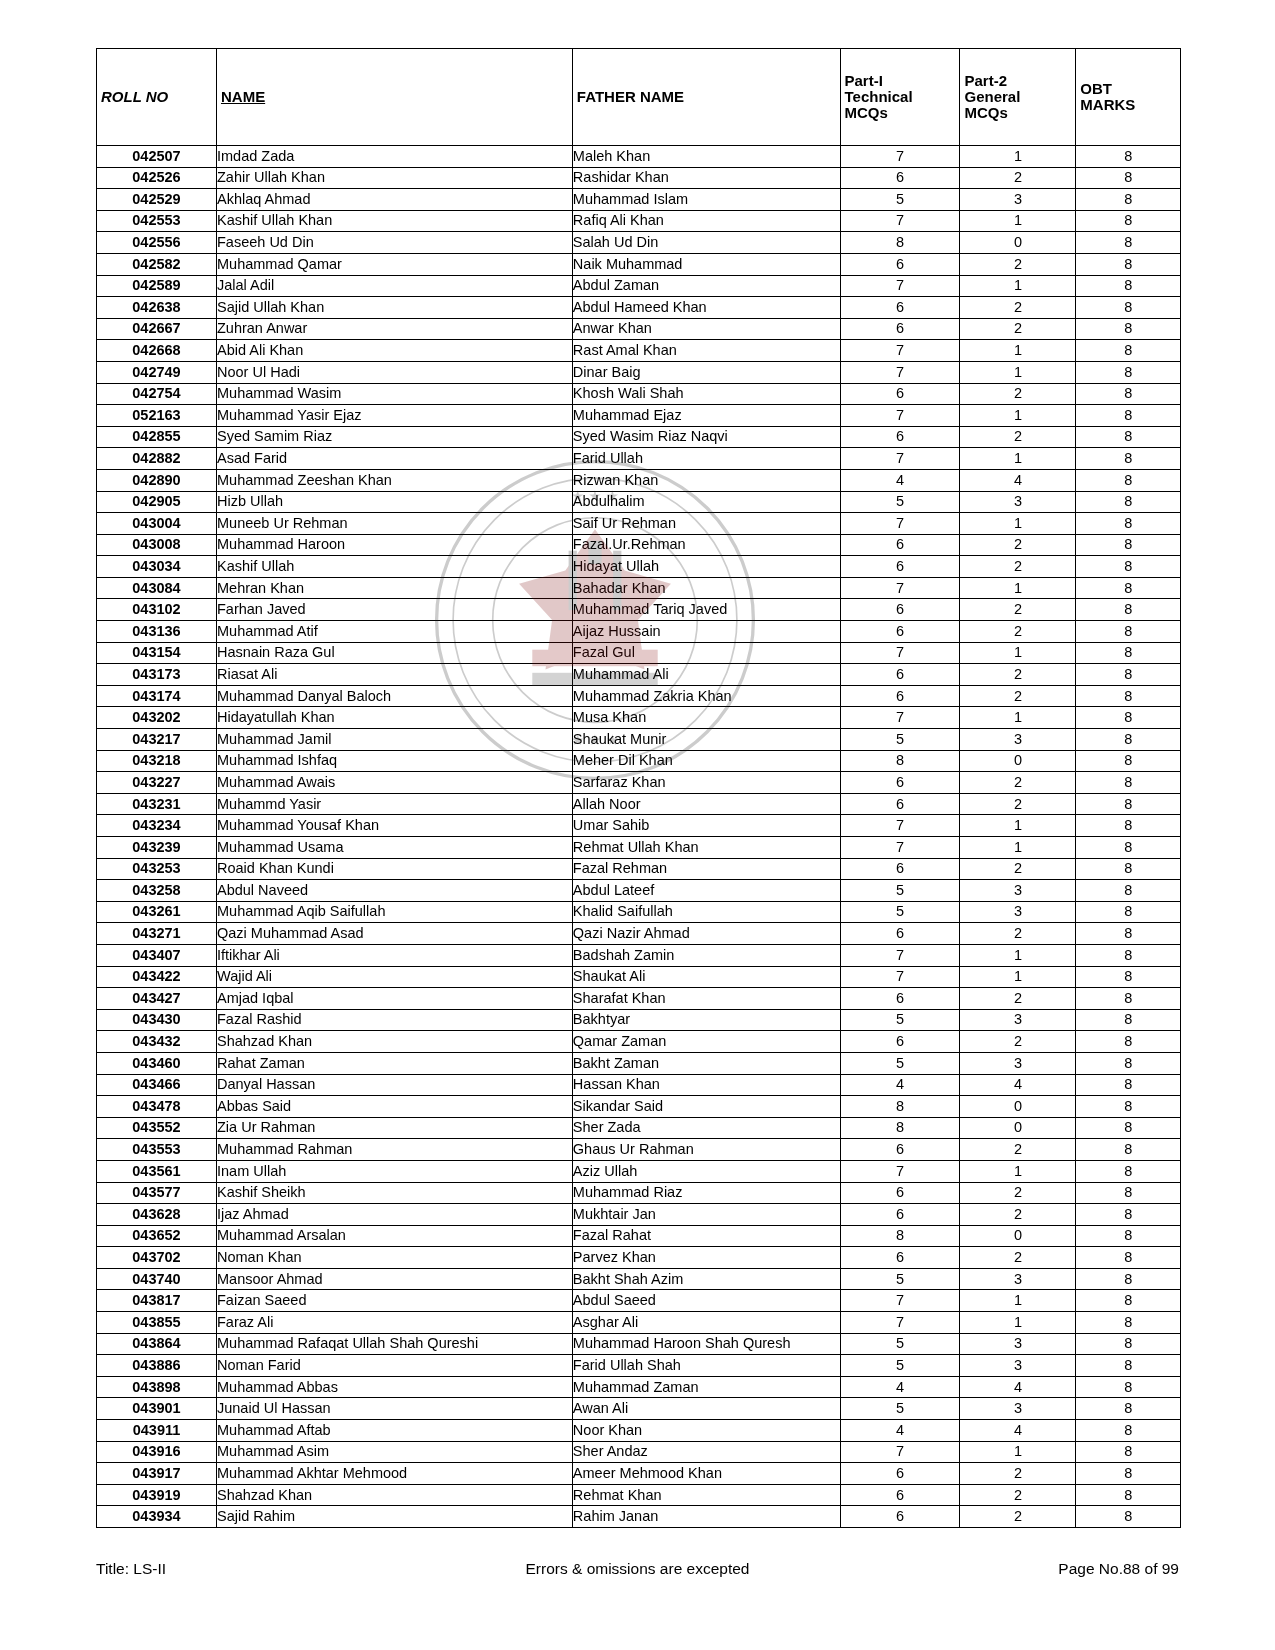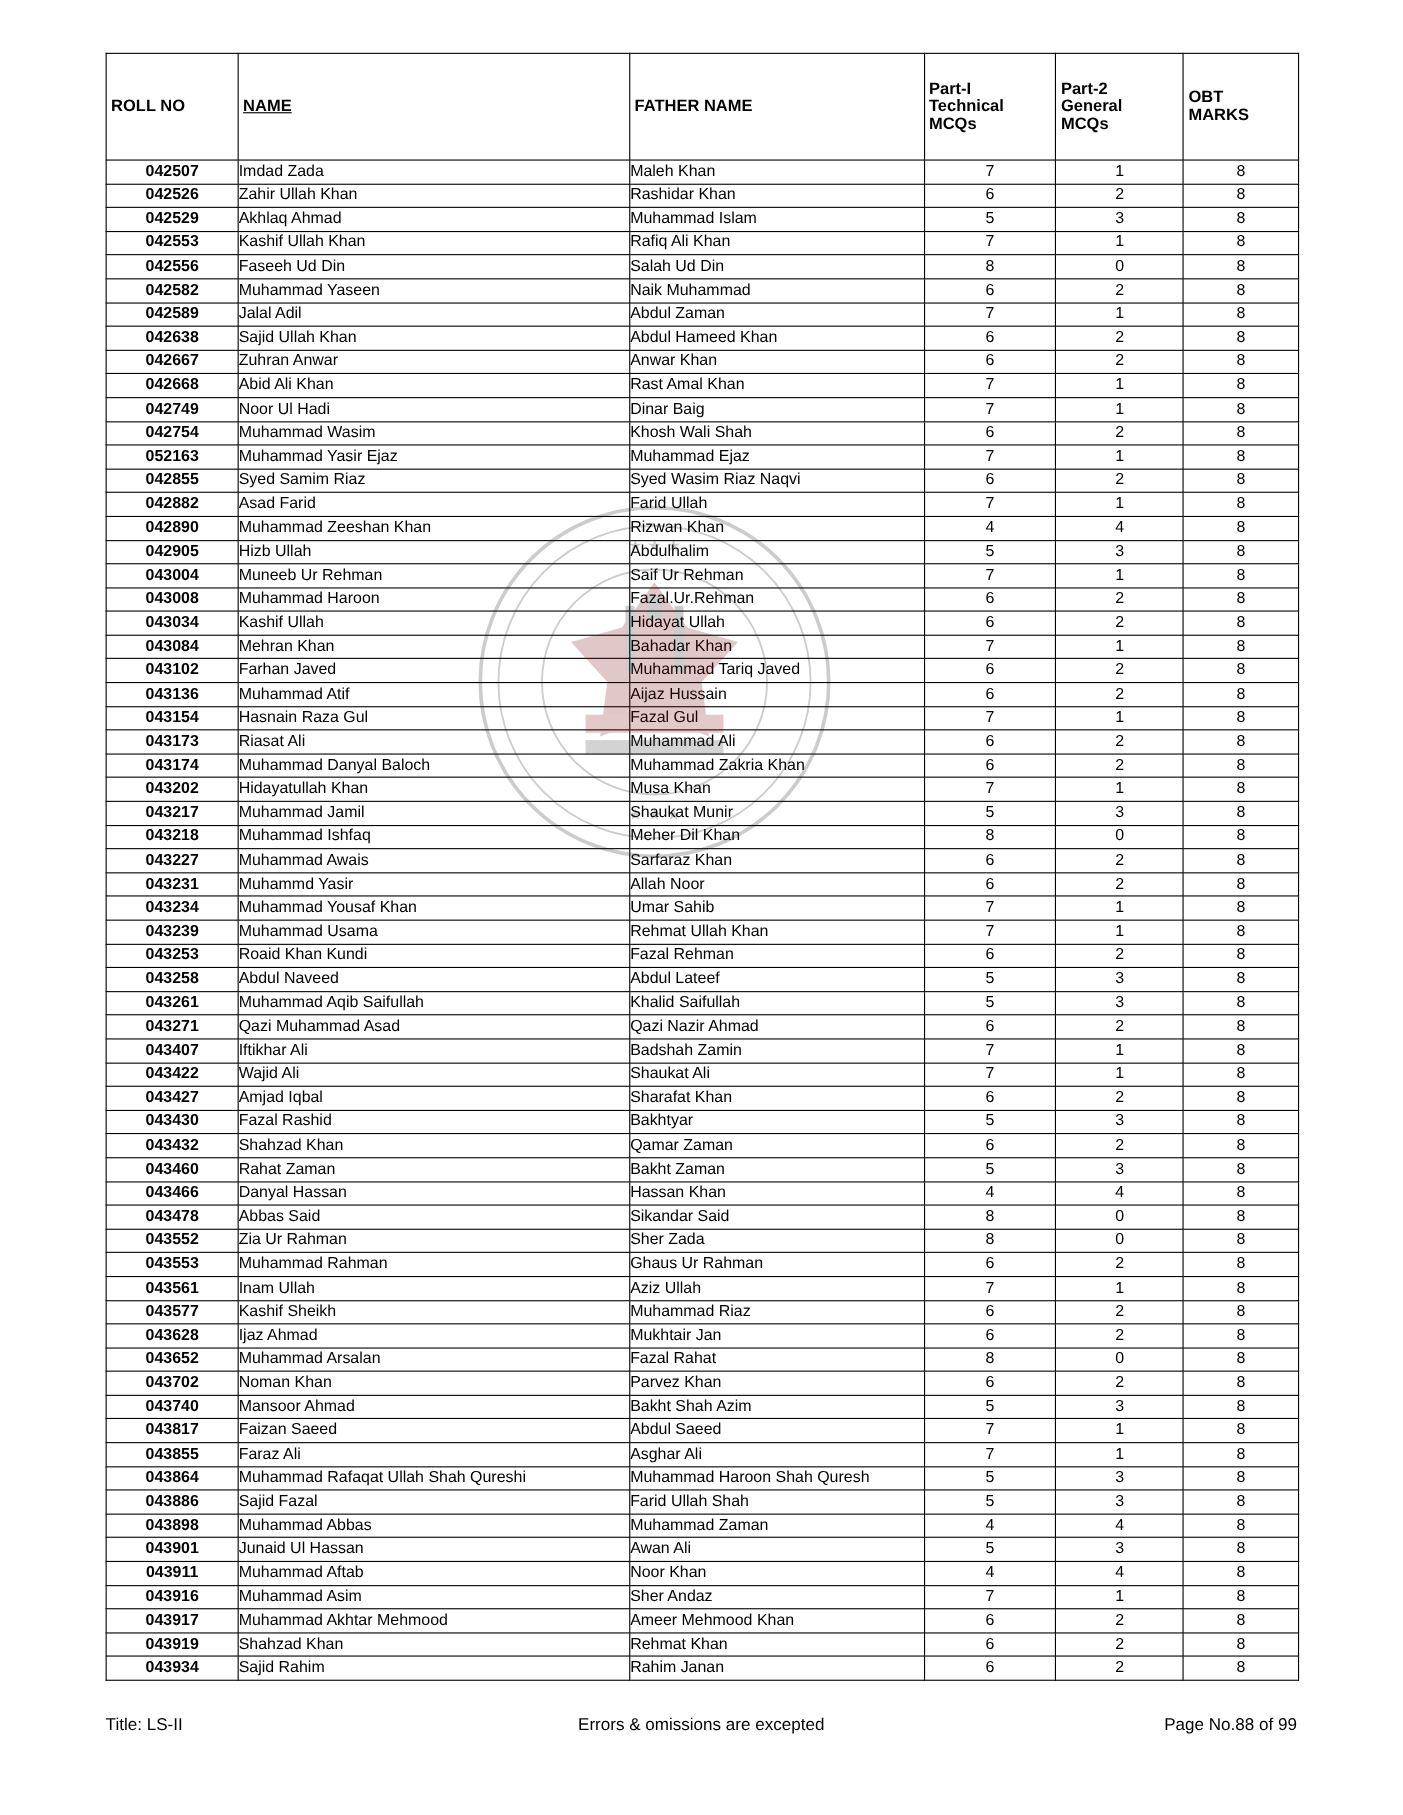--- a/index.html
+++ b/index.html
@@ -34,21 +34,21 @@
     padding: 0;
   }
   table.results thead th {
     font-weight: bold;
     text-align: left;
     vertical-align: middle;
     font-size: 15px;
     height: 92px;
     padding: 2px 4px;
   }
-  th.h-roll  { width: 108px; }
+  th.h-roll  { width: 108px; font-style: italic; }
   th.h-name  { width: 338px; text-align: left; padding-left: 6px; text-decoration: underline; }
   th.h-fname { width: 252px; text-align: left; padding-left: 6px; }
   th.h-p1    { width: 108px; }
   th.h-p2    { width: 104px; }
   th.h-obt   { width: 93px; }
 
   table.results tbody td {
     height: 20.6px;
     vertical-align: middle;
     white-space: nowrap;
@@ -156,21 +156,21 @@
         <tr>
           <td class="c-roll">042556</td>
           <td class="c-name">Faseeh Ud Din</td>
           <td class="c-fname">Salah Ud Din</td>
           <td class="c-num">8</td>
           <td class="c-num">0</td>
           <td class="c-num">8</td>
         </tr>
         <tr>
           <td class="c-roll">042582</td>
-          <td class="c-name">Muhammad Yaseen</td>
+          <td class="c-name">Muhammad Qamar</td>
           <td class="c-fname">Naik Muhammad</td>
           <td class="c-num">6</td>
           <td class="c-num">2</td>
           <td class="c-num">8</td>
         </tr>
         <tr>
           <td class="c-roll">042589</td>
           <td class="c-name">Jalal Adil</td>
           <td class="c-fname">Abdul Zaman</td>
           <td class="c-num">7</td>
@@ -564,21 +564,21 @@
         <tr>
           <td class="c-roll">043864</td>
           <td class="c-name">Muhammad Rafaqat Ullah Shah Qureshi</td>
           <td class="c-fname">Muhammad Haroon Shah Quresh</td>
           <td class="c-num">5</td>
           <td class="c-num">3</td>
           <td class="c-num">8</td>
         </tr>
         <tr>
           <td class="c-roll">043886</td>
-          <td class="c-name">Sajid Fazal</td>
+          <td class="c-name">Noman Farid</td>
           <td class="c-fname">Farid Ullah Shah</td>
           <td class="c-num">5</td>
           <td class="c-num">3</td>
           <td class="c-num">8</td>
         </tr>
         <tr>
           <td class="c-roll">043898</td>
           <td class="c-name">Muhammad Abbas</td>
           <td class="c-fname">Muhammad Zaman</td>
           <td class="c-num">4</td>

